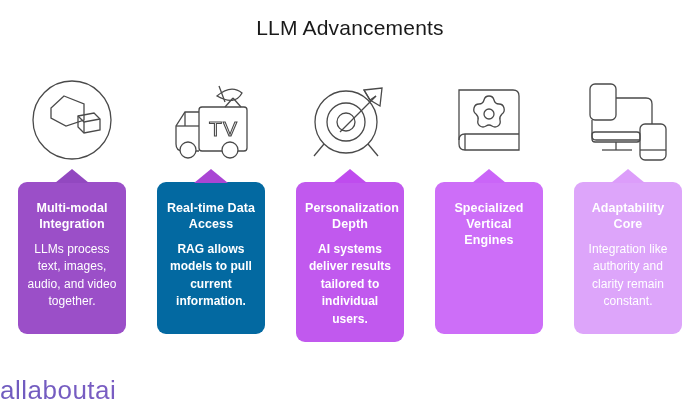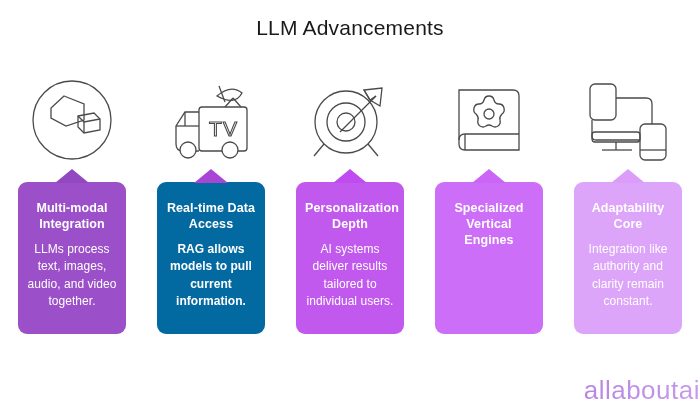--- a/index.html
+++ b/index.html
@@ -95,21 +95,21 @@
     line-height: 1.45;
     letter-spacing: 0.05px;
   }
 
   
   #footer-logo {
     position: absolute;
     bottom: 14px;
     left: 0;
     width: 700px;
-    text-align: right;
+    text-align: left;
     font-size: 26px;
     font-weight: 300;
     letter-spacing: 0.5px;
     background-image: linear-gradient(90deg, #6f5bbf 0%, #8a5fc8 40%, #b07ae0 75%, #c79bea 100%);
     -webkit-background-clip: text;
     background-clip: text;
     color: transparent;
   }
 </style>
 </head>
@@ -166,21 +166,21 @@
         <circle cx="44" cy="48" r="9"></circle>
         <path d="M22 70 L12 82"></path>
         <path d="M66 70 L76 82"></path>
         <path d="M38 58 L74 22"></path>
         <path d="M62 16 L80 14 L78 32 L68 26 Z"></path>
         <path d="M62 16 L68 26 L74 22"></path>
       </svg>
     </div>
     <div class="card" style="background: rgb(193, 89, 238); color: rgb(191, 76, 238);">
       <div class="card-title" style="color: rgb(255, 255, 255);">Personalization Depth</div>
-      <div class="card-body" style="color: rgb(255, 255, 255);">AI systems deliver results tailored to individual users.</div>
+      <div class="card-body" style="color: rgb(255, 255, 255); font-weight: bold;">AI systems deliver results tailored to individual users.</div>
     </div>
   </div>
 
   <div class="column">
     <div class="icon-wrap">
       <svg width="96" height="92" viewBox="0 0 96 92" fill="none" stroke="#4a4a4a" stroke-width="1.3">
         <path d="M18 16 L72 16 Q78 16 78 22 L78 76 L24 76 Q18 76 18 70 Z"></path>
         <path d="M18 66 Q18 60 24 60 L78 60"></path>
         <path d="M24 60 L24 76"></path>
         <path d="M48 22

